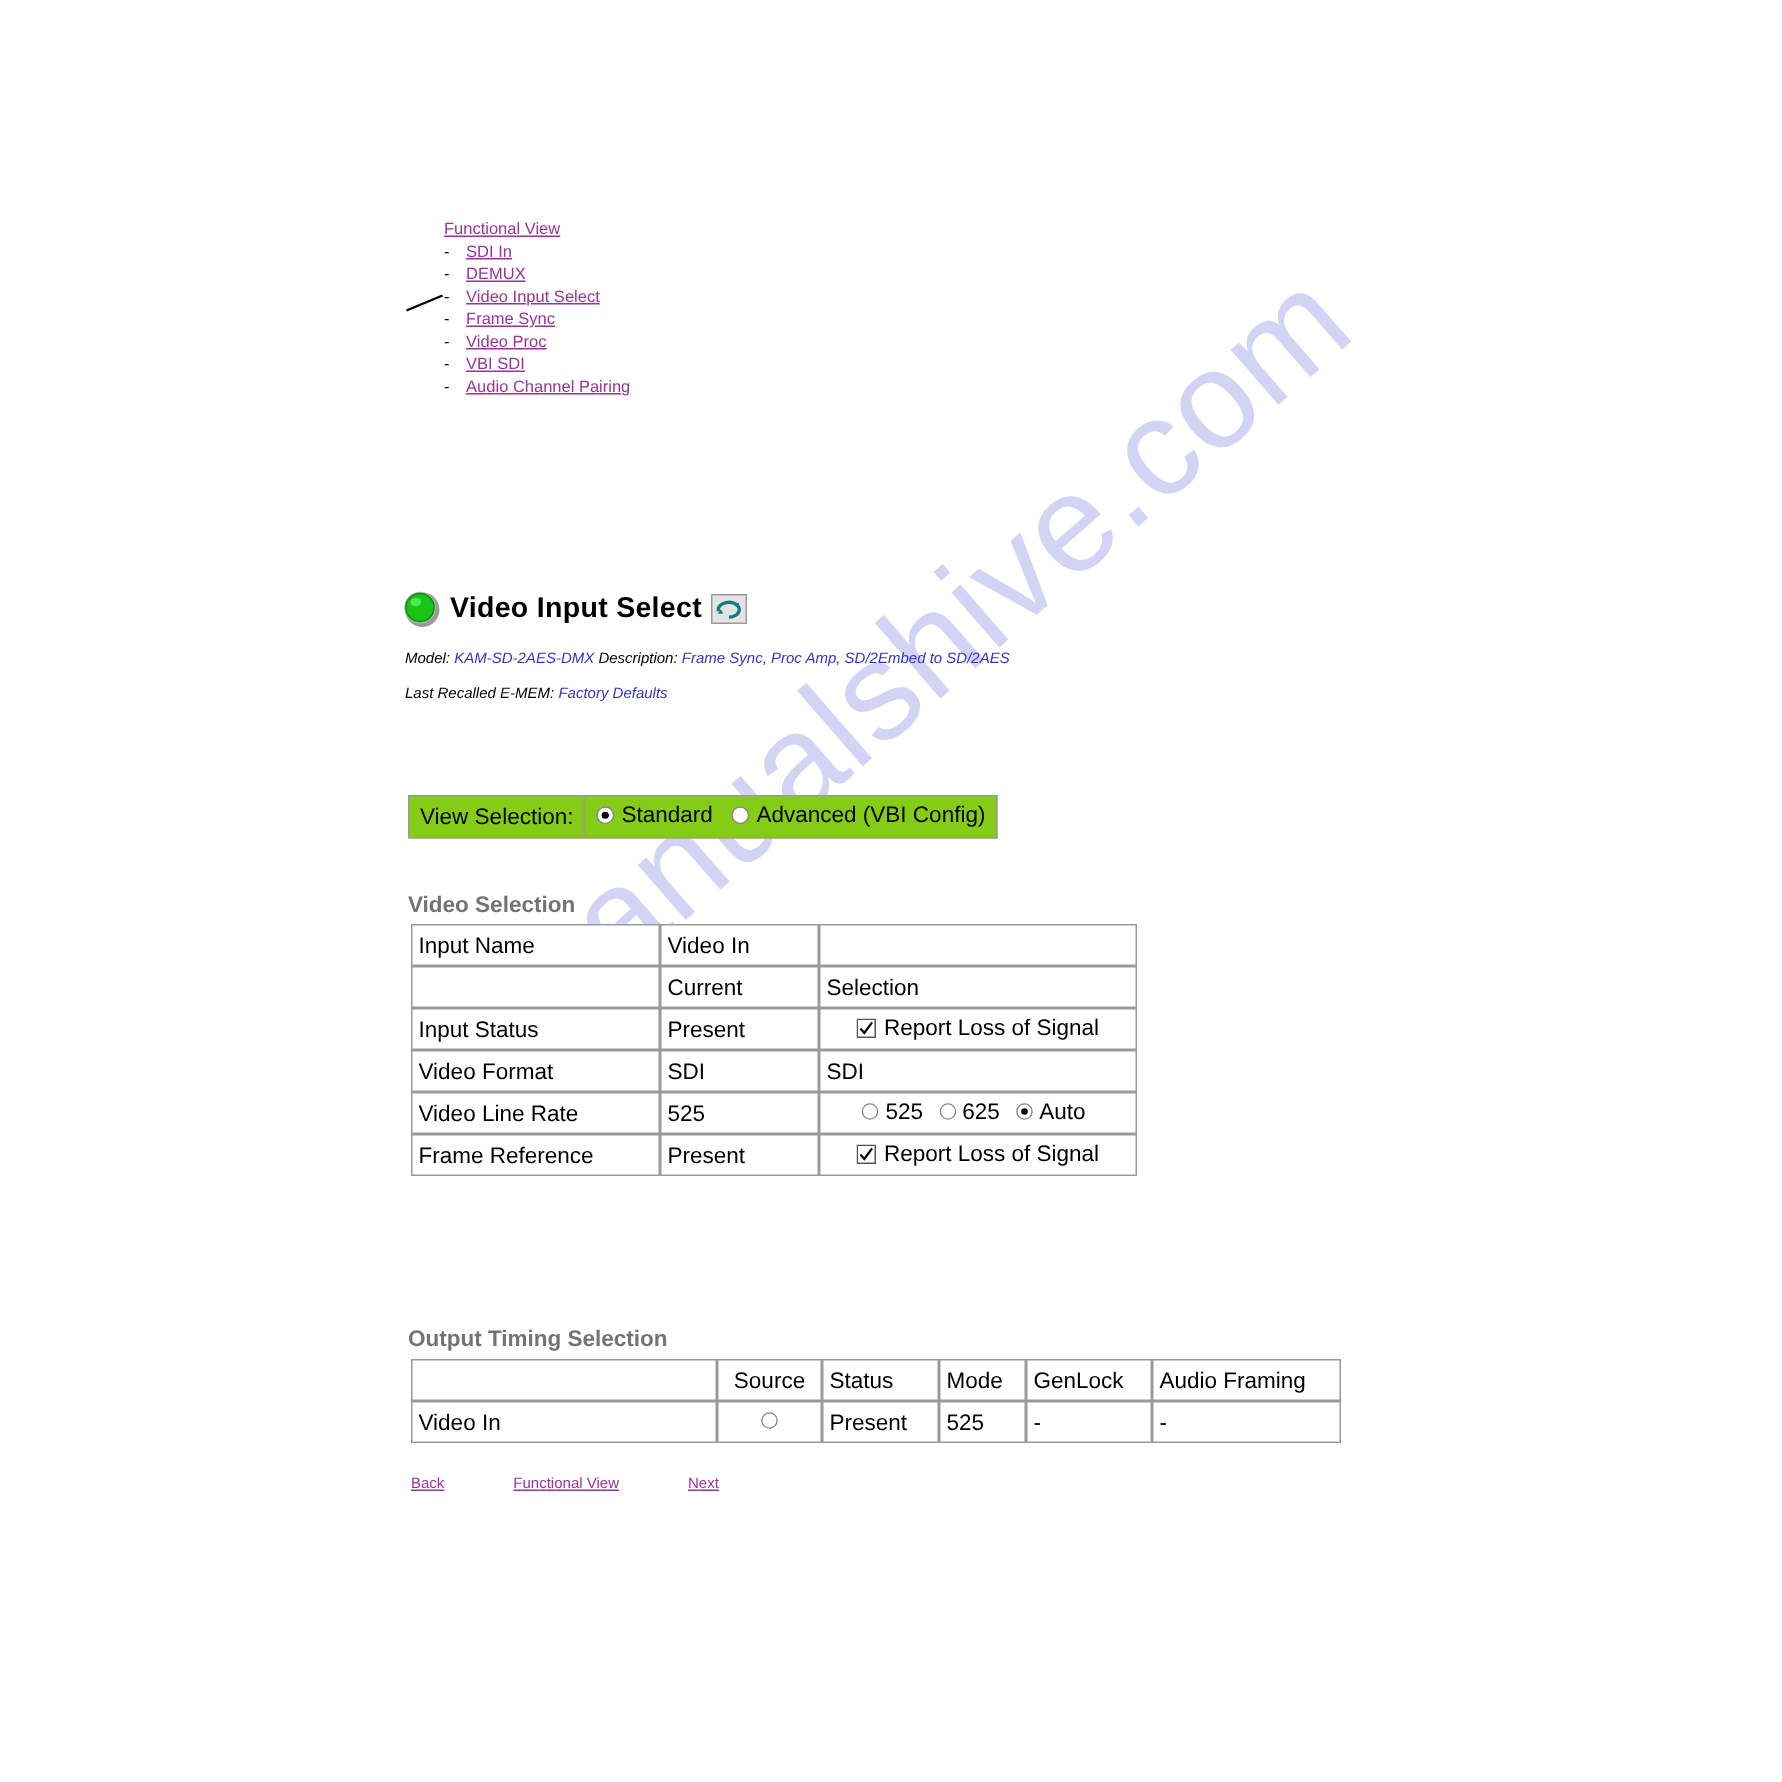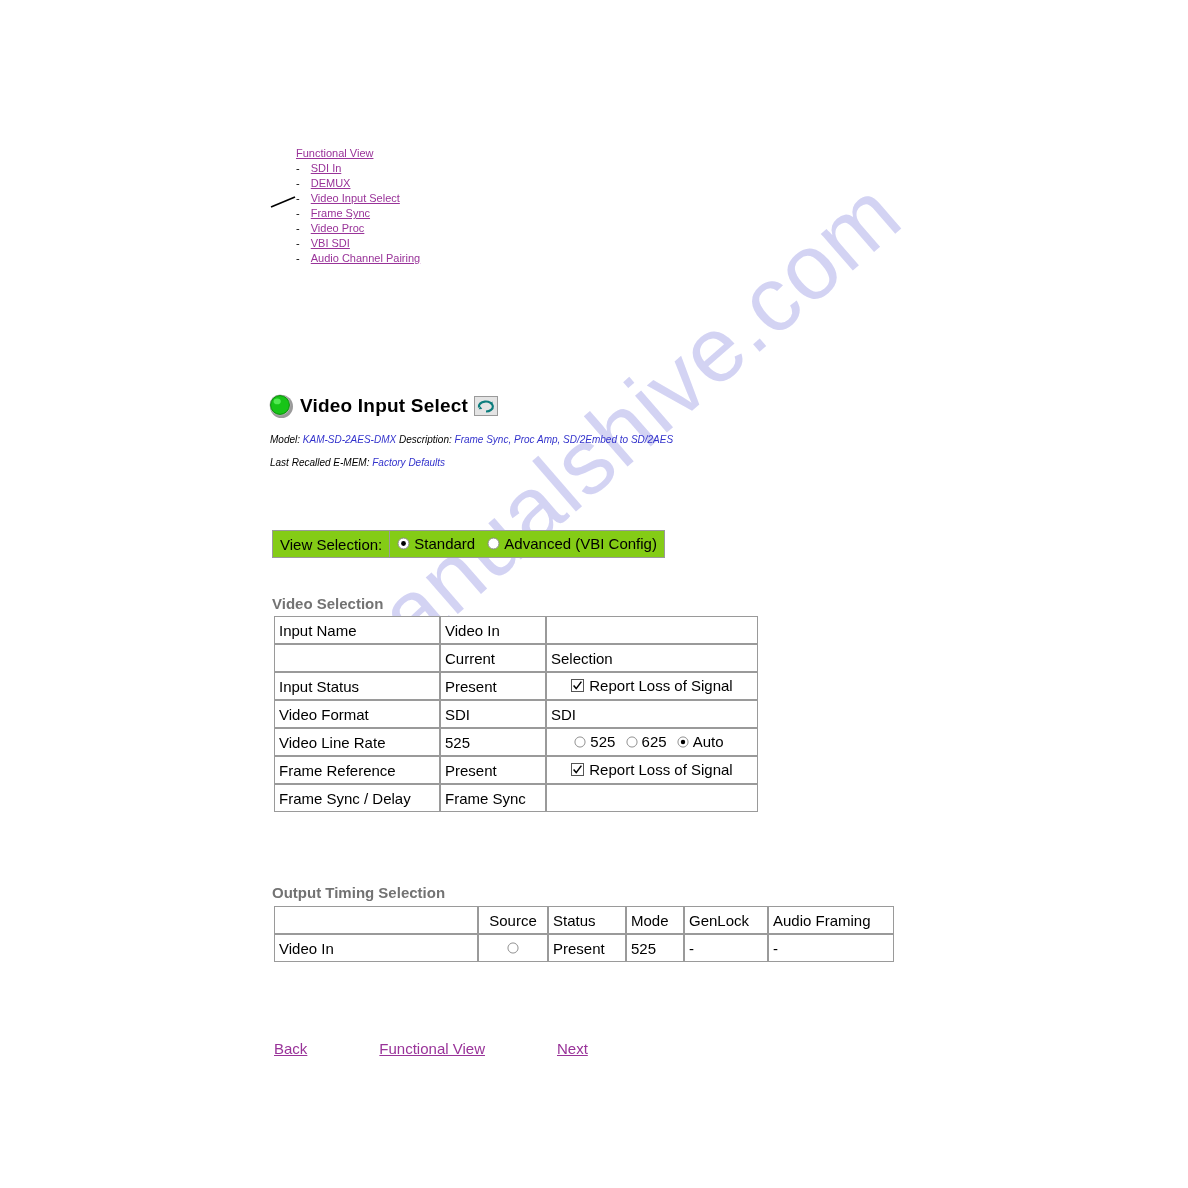--- a/index.html
+++ b/index.html
@@ -193,25 +193,25 @@
     cursor: pointer;
   }
   .cell-center { text-align: center; }
   .line-rate-cell { text-align: center; }
   .line-rate-cell .radio-opt { margin-right: 6px; }
 
   
   #footer-links {
     position: absolute;
     left: 274px;
-    top: 1040px;
-    z-index: 2;
-    font-size: 15px;
+    top: 984px;
+    z-index: 2;
+    font-size: 10px;
     display: flex;
-    gap: 72px;
+    gap: 46px;
     white-space: nowrap;
   }
 </style>
 </head>
 <body>
 
 <div id="watermark">manualshive.com</div>
 
 <svg id="nav-pointer" viewBox="0 0 26 12">
   <line x1="1" y1="11" x2="25" y2="1" stroke="#000" stroke-width="1.6"></line>
@@ -374,25 +374,20 @@
         <svg width="13" height="13" viewBox="0 0 13 13">
           <rect x="0.5" y="0.5" width="12" height="12" fill="#fff" stroke="#555"></rect>
           <path d="M2.6 6.6 L5.2 9.6 L10.4 2.6" fill="none" stroke="#000" stroke-width="1.5"></path>
         </svg>
         <span>Report Loss of Signal</span>
       </span>
     </td>
   </tr>
 
 
-  <tr>
-    <td class="c0">Frame Sync / Delay</td>
-    <td class="c1 blue">Frame Sync</td>
-    <td class="c2"></td>
-  </tr>
 </tbody>
   </table>
 
 <div class="section-head" id="output-timing-head">Output Timing Selection</div>
 
 <table id="timing-table" class="ui-table">
   <tbody>
       <tr>
     <td class="t0"></td>
     <td class="t1">Source</td>

